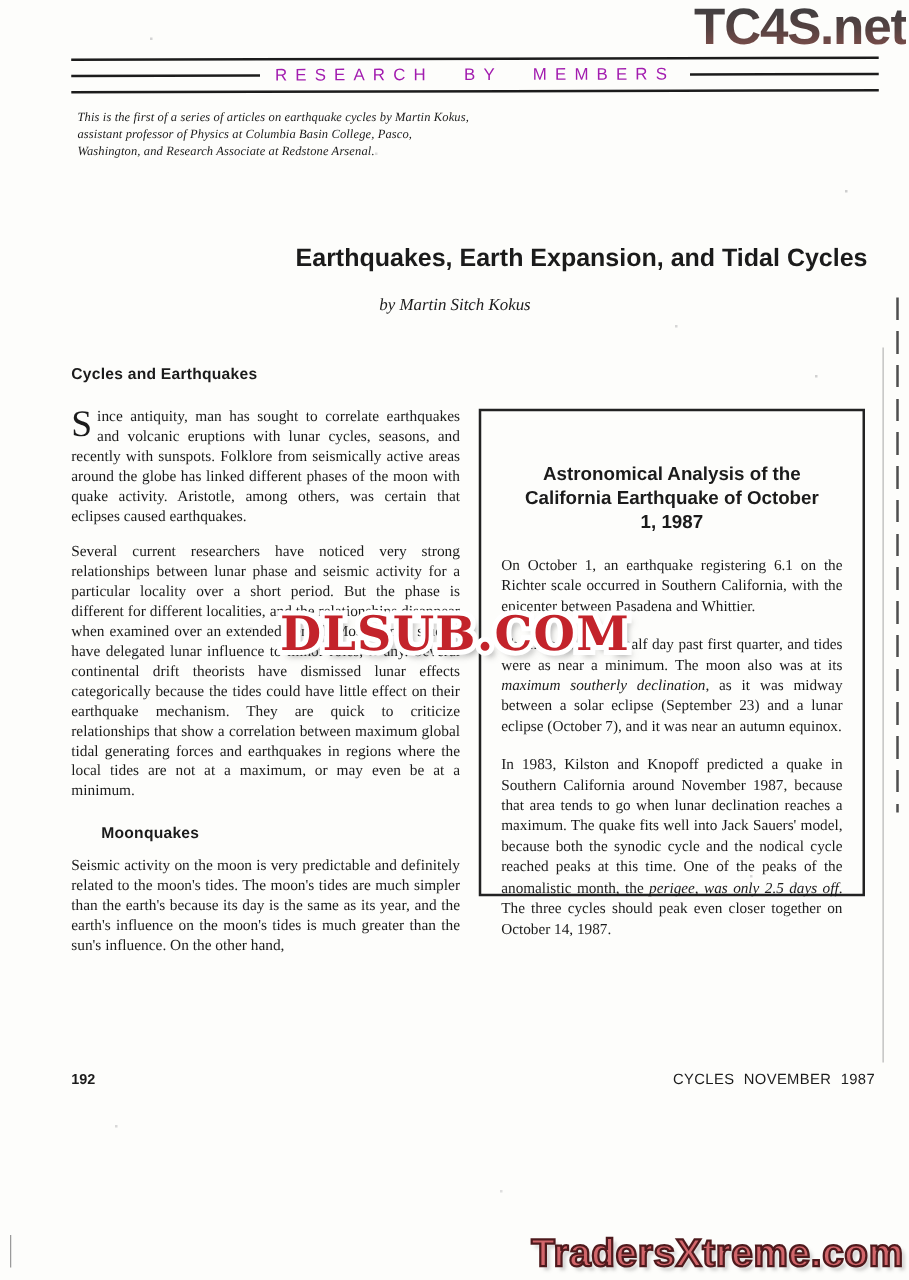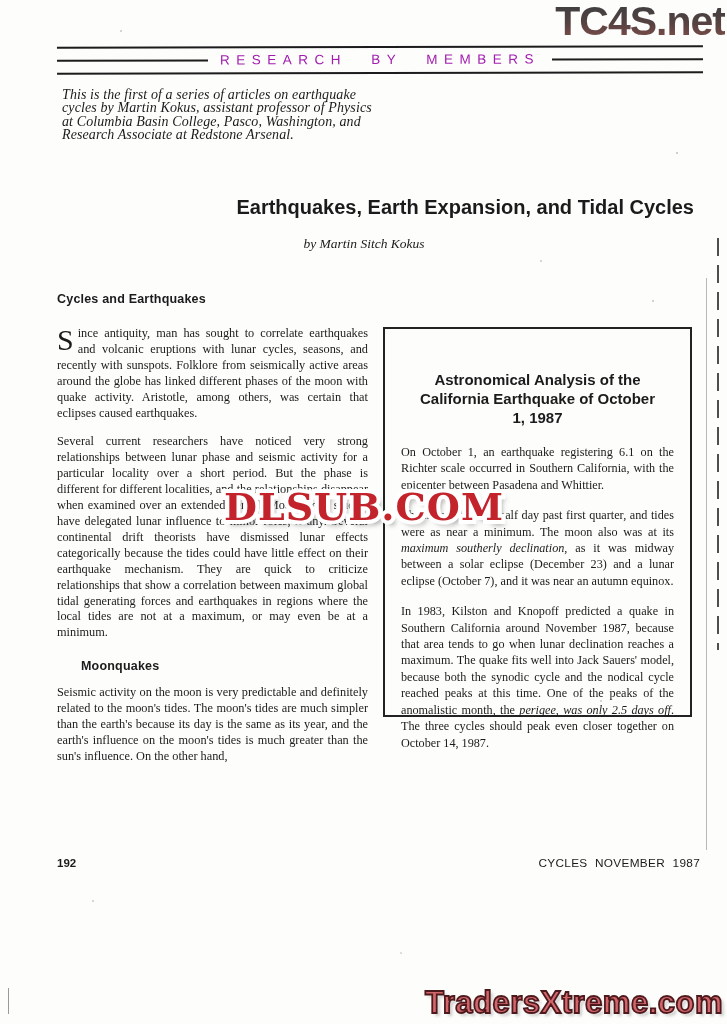--- a/index.html
+++ b/index.html
@@ -41,21 +41,21 @@
   .rule{height:2px;background:#1c1c1c;}
   .header-mid{display:flex;align-items:center;gap:12px;height:24px;}
   .header-mid .seg{flex:1;height:2px;background:#1c1c1c;}
   .header-label{
     font-family:"Liberation Sans", sans-serif;font-size:13.5px;color:#a21caf;
     letter-spacing:6.5px;word-spacing:14px;white-space:nowrap;padding-bottom:2px;
   }
   
   .intro{
     position:absolute;left:62px;top:88px;width:314px;
-    font-style:italic;font-size:14px;line-height:13.4px;letter-spacing:.1px;
+    font-style:italic;font-size:10px;line-height:13.4px;letter-spacing:.1px;
   }
   .title{
     position:absolute;left:34px;top:196px;width:660px;margin:0;text-align:right;
     font-family:"Liberation Sans", sans-serif;font-weight:bold;font-size:20px;
   }
   .byline{position:absolute;left:34px;top:236px;width:660px;text-align:center;font-style:italic;font-size:13.5px;}
   
   .left-col{position:absolute;left:57px;top:292px;width:311px;}
   .col-heading{
     font-family:"Liberation Sans", sans-serif;font-weight:bold;font-size:12.5px;
@@ -119,21 +119,21 @@
     <h2 class="col-heading">Cycles and Earthquakes</h2>
     <p><span class="dropcap">S</span><span>ince antiquity, man has sought to correlate earthquakes and volcanic eruptions with lunar cycles, seasons, and recently with sunspots. Folklore from seismically active areas around the globe has linked different phases of the moon with quake activity. Aristotle, among others, was certain that eclipses caused earthquakes.</span></p>
     <p>Several current researchers have noticed very strong relationships between lunar phase and seismic activity for a particular locality over a short period. But the phase is different for different localities, and the relationships disappear when examined over an extended period. Most formal studies have delegated lunar influence to minor roles, if any. Several continental drift theorists have dismissed lunar effects categorically because the tides could have little effect on their earthquake mechanism. They are quick to criticize relationships that show a correlation between maximum global tidal generating forces and earthquakes in regions where the local tides are not at a maximum, or may even be at a minimum.</p>
     <h2 class="col-heading second">Moonquakes</h2>
     <p>Seismic activity on the moon is very predictable and definitely related to the moon's tides. The moon's tides are much simpler than the earth's because its day is the same as its year, and the earth's influence on the moon's tides is much greater than the sun's influence. On the other hand,</p>
   </div>
 
   <div class="sidebar-box">
     <h3 class="sidebar-title">Astronomical Analysis of the California Earthquake of October 1, 1987</h3>
     <p><span>On October 1, an earthquake registering 6.1 on the Richter scale occurred in Southern California, with the epicenter between Pasadena and Whittier.</span></p>
-    <p><span>The moon was one-half day past first quarter, and tides were as near a minimum. The moon also was at its </span><span style="font-style: italic;">maximum southerly declination</span><span>, as it was midway between a solar eclipse (December 23) and a lunar eclipse (October 7), and it was near an autumn equinox.</span></p>
+    <p><span>The moon was one-half day past first quarter, and tides were as near a minimum. The moon also was at its </span><span style="font-style: italic;">maximum southerly declination</span><span>, as it was midway between a solar eclipse (September 23) and a lunar eclipse (October 7), and it was near an autumn equinox.</span></p>
     <p><span>In 1983, Kilston and Knopoff predicted a quake in Southern California around November 1987, because that area tends to go when lunar declination reaches a maximum. The quake fits well into Jack Sauers' model, because both the synodic cycle and the nodical cycle reached peaks at this time. One of the peaks of the anomalistic month, the </span><span style="font-style: italic;">perigee, was only 2.5 days off</span><span>. The three cycles should peak even closer together on October 14, 1987.</span></p>
   </div>
 
   <div class="footer">
     <span class="page-num">192</span>
     <span class="journal">CYCLES NOVEMBER 1987</span>
   </div>
 
   <div class="wm-dlsub">
     <span class="dlsub-back">DLSUB.COM</span>

